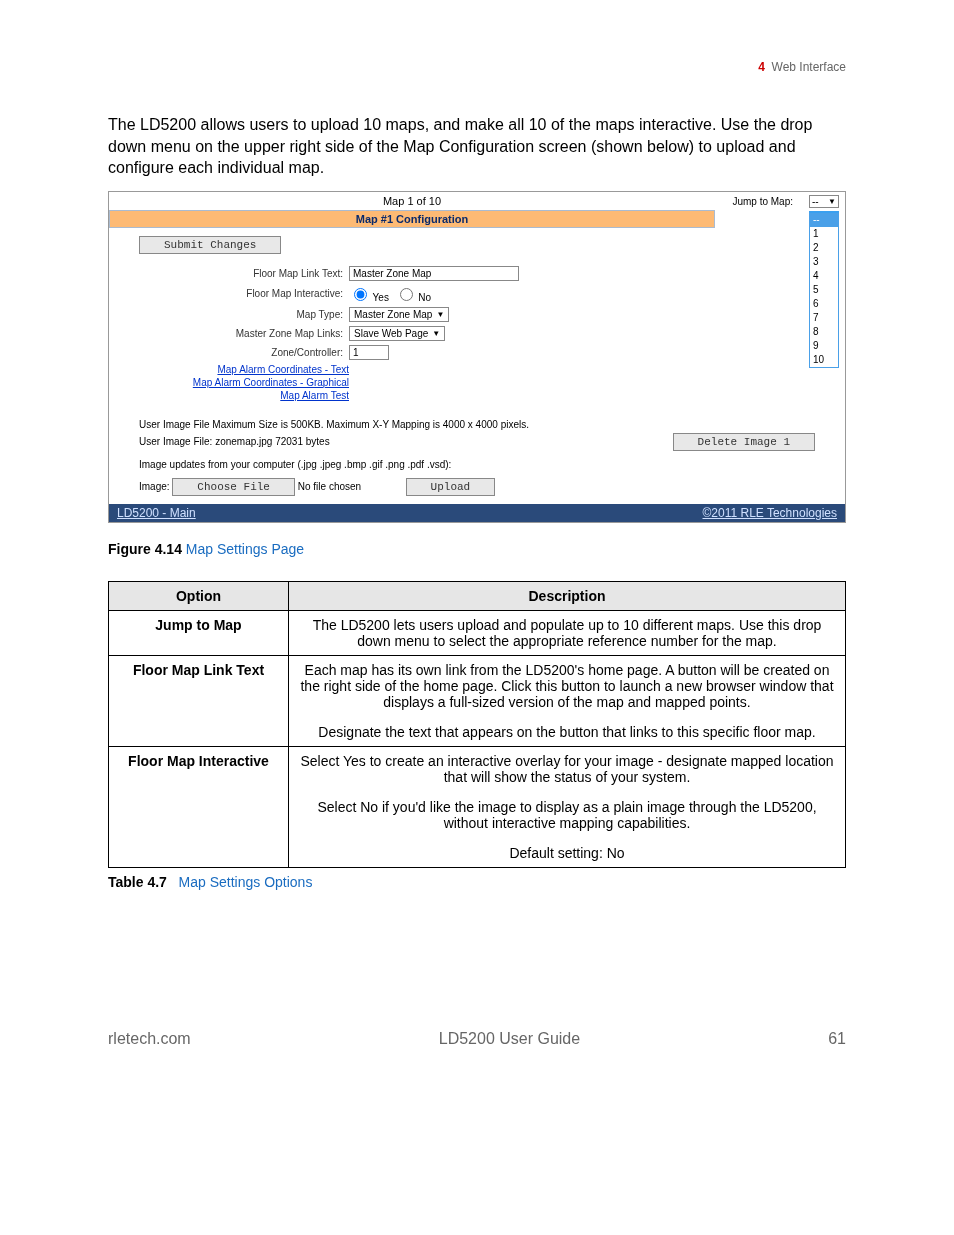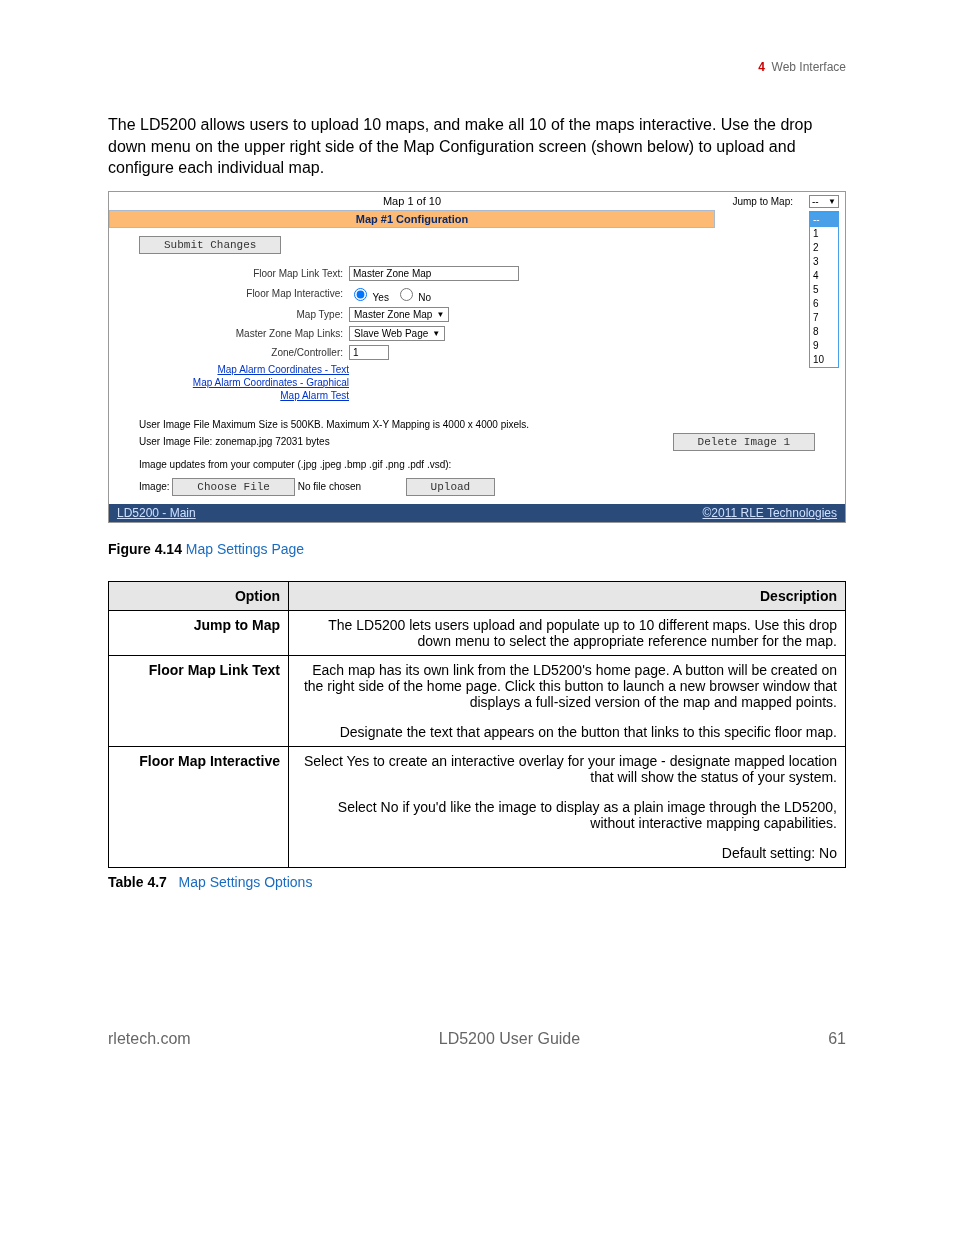--- a/index.html
+++ b/index.html
@@ -36,21 +36,21 @@
   .footer-bar a { color: #cfe0ff; text-decoration: underline; }
   .jump-box { padding: 3px 6px; font-size: 10px; display: flex; align-items: center; gap: 16px; justify-content: flex-end; }
   .jump-select { border: 1px solid #888; padding: 0 2px; width: 30px; display: inline-flex; justify-content: space-between; align-items: center; }
   .jump-list { border: 1px solid #4aa0e8; border-top: 2px solid #3aa0f0; width: 30px; margin-left: auto; margin-right: 6px; font-size: 10px; }
   .jump-list div { padding: 0 3px; height: 14px; line-height: 14px; }
   .jump-list .sel { background: #4aa0e8; color: #fff; }
   .figcap { font-size: 14px; margin: 10px 0 24px 0; }
   .figcap .figlbl { font-weight: bold; }
   .figcap .figttl { color: #1a6cc0; }
   table.opts { border-collapse: collapse; width: 100%; font-size: 14px; }
-  table.opts th, table.opts td { border: 1px solid #000; padding: 6px 8px; vertical-align: top; text-align: right; }
+  table.opts th, table.opts td { border: 1px solid #000; padding: 6px 8px; vertical-align: top; text-align: center; }
   table.opts th { background: #e6e6e6; font-weight: bold; }
   table.opts td.optname { font-weight: bold; width: 180px; }
   .tablecap { font-size: 14px; margin: 6px 0 0 0; }
   .tablecap .tbllbl { font-weight: bold; }
   .tablecap .tblttl { color: #1a6cc0; }
   .page-footer { display: flex; justify-content: space-between; font-size: 16px; color: #666; margin-top: 140px; }
   .para-break { height: 14px; }
 </style>
 </head>
 <body>

